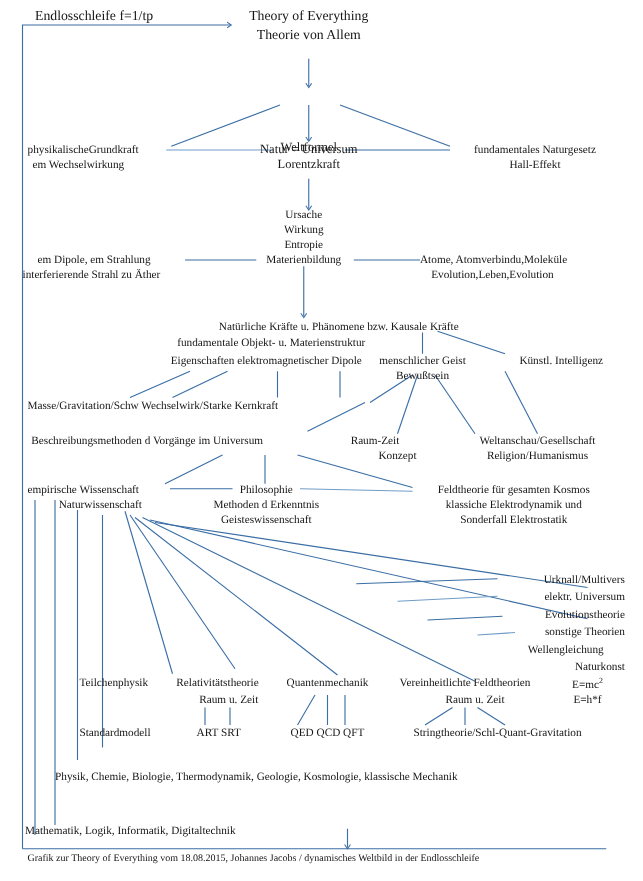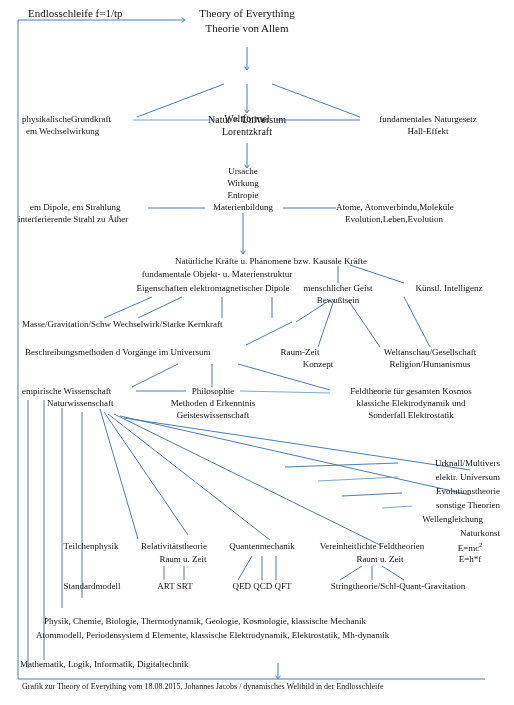--- a/index.html
+++ b/index.html
@@ -191,19 +191,18 @@
 
   <div class="lbl c f9" style="left:470px;top:541px;"><span>E=mc</span><sup>2</sup></div>
   <div class="lbl c f9" style="left:470px;top:554px;">E=h*f</div>
 
   <div class="lbl c f9" style="left:92px;top:581px;">Standardmodell</div>
   <div class="lbl c f9" style="left:175px;top:581px;">ART SRT</div>
   <div class="lbl c f9" style="left:262px;top:581px;">QED QCD QFT</div>
   <div class="lbl c f9" style="left:372px;top:581px;margin-left:26px;">Stringtheorie/Schl-Quant-Gravitation</div>
 
   <div class="lbl l f9" style="left:44px;top:616px;">Physik, Chemie, Biologie, Thermodynamik, Geologie, Kosmologie, klassische Mechanik</div>
-  <div class="lbl l f9" style="left:36px;top:630px;">Atommodell, Periodensystem d Elemente, klassische Elektrodynamik, Elektrostatik, Mh-dynamik</div>
 
   <div class="lbl l f9" style="left:20px;top:659px;">Mathematik, Logik, Informatik, Digitaltechnik</div>
 
   <div class="lbl l f8" style="left:22px;top:683px;">Grafik zur Theory of Everything vom 18.08.2015, Johannes Jacobs / dynamisches Weltbild in der Endlosschleife</div>
 
 </div>
 
 </body></html>

